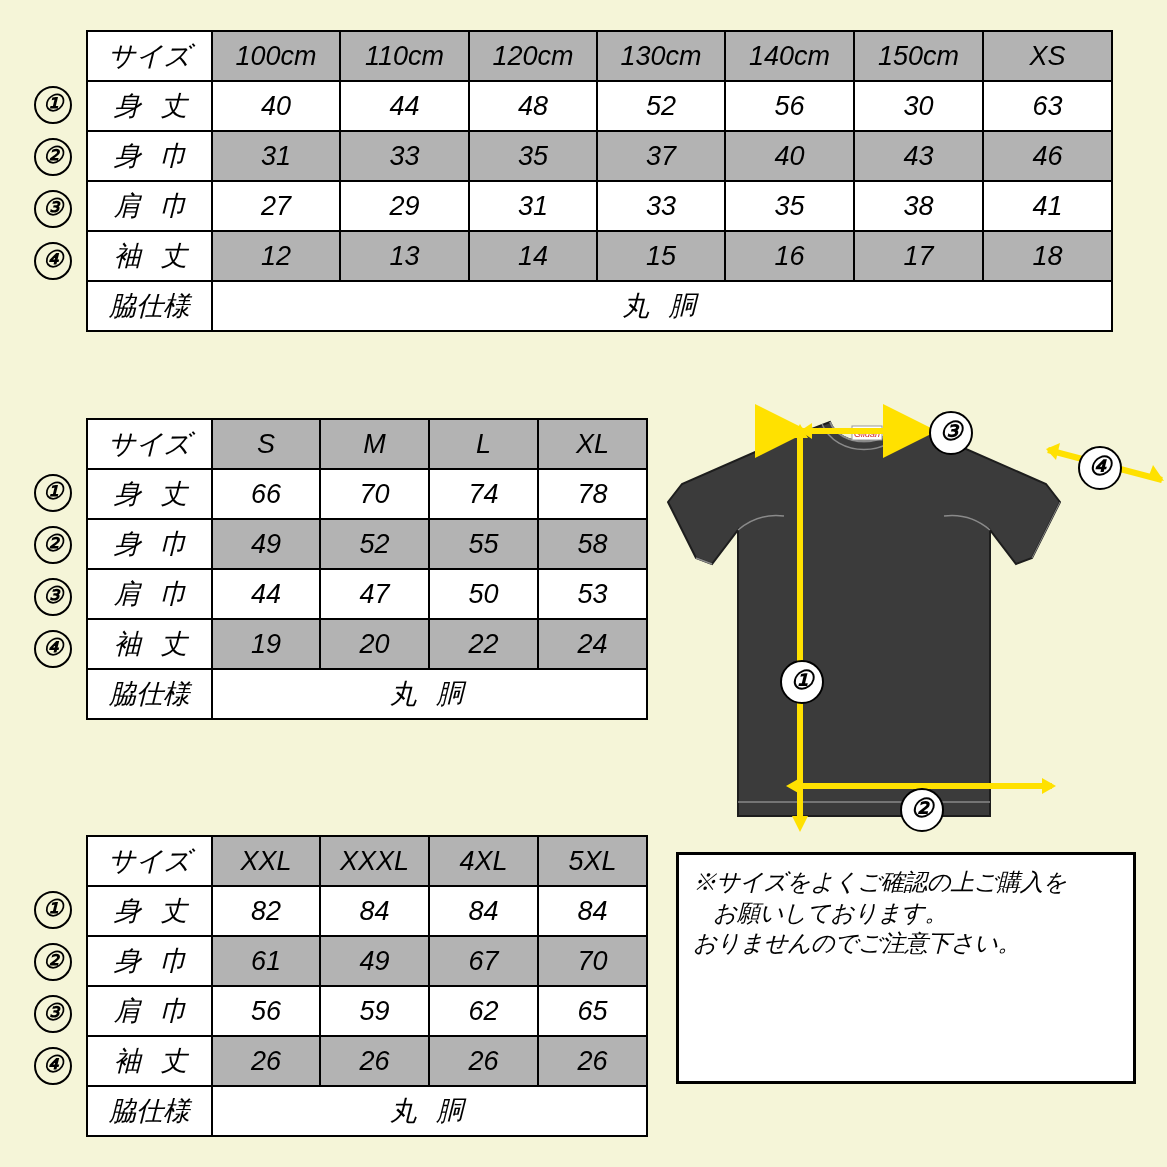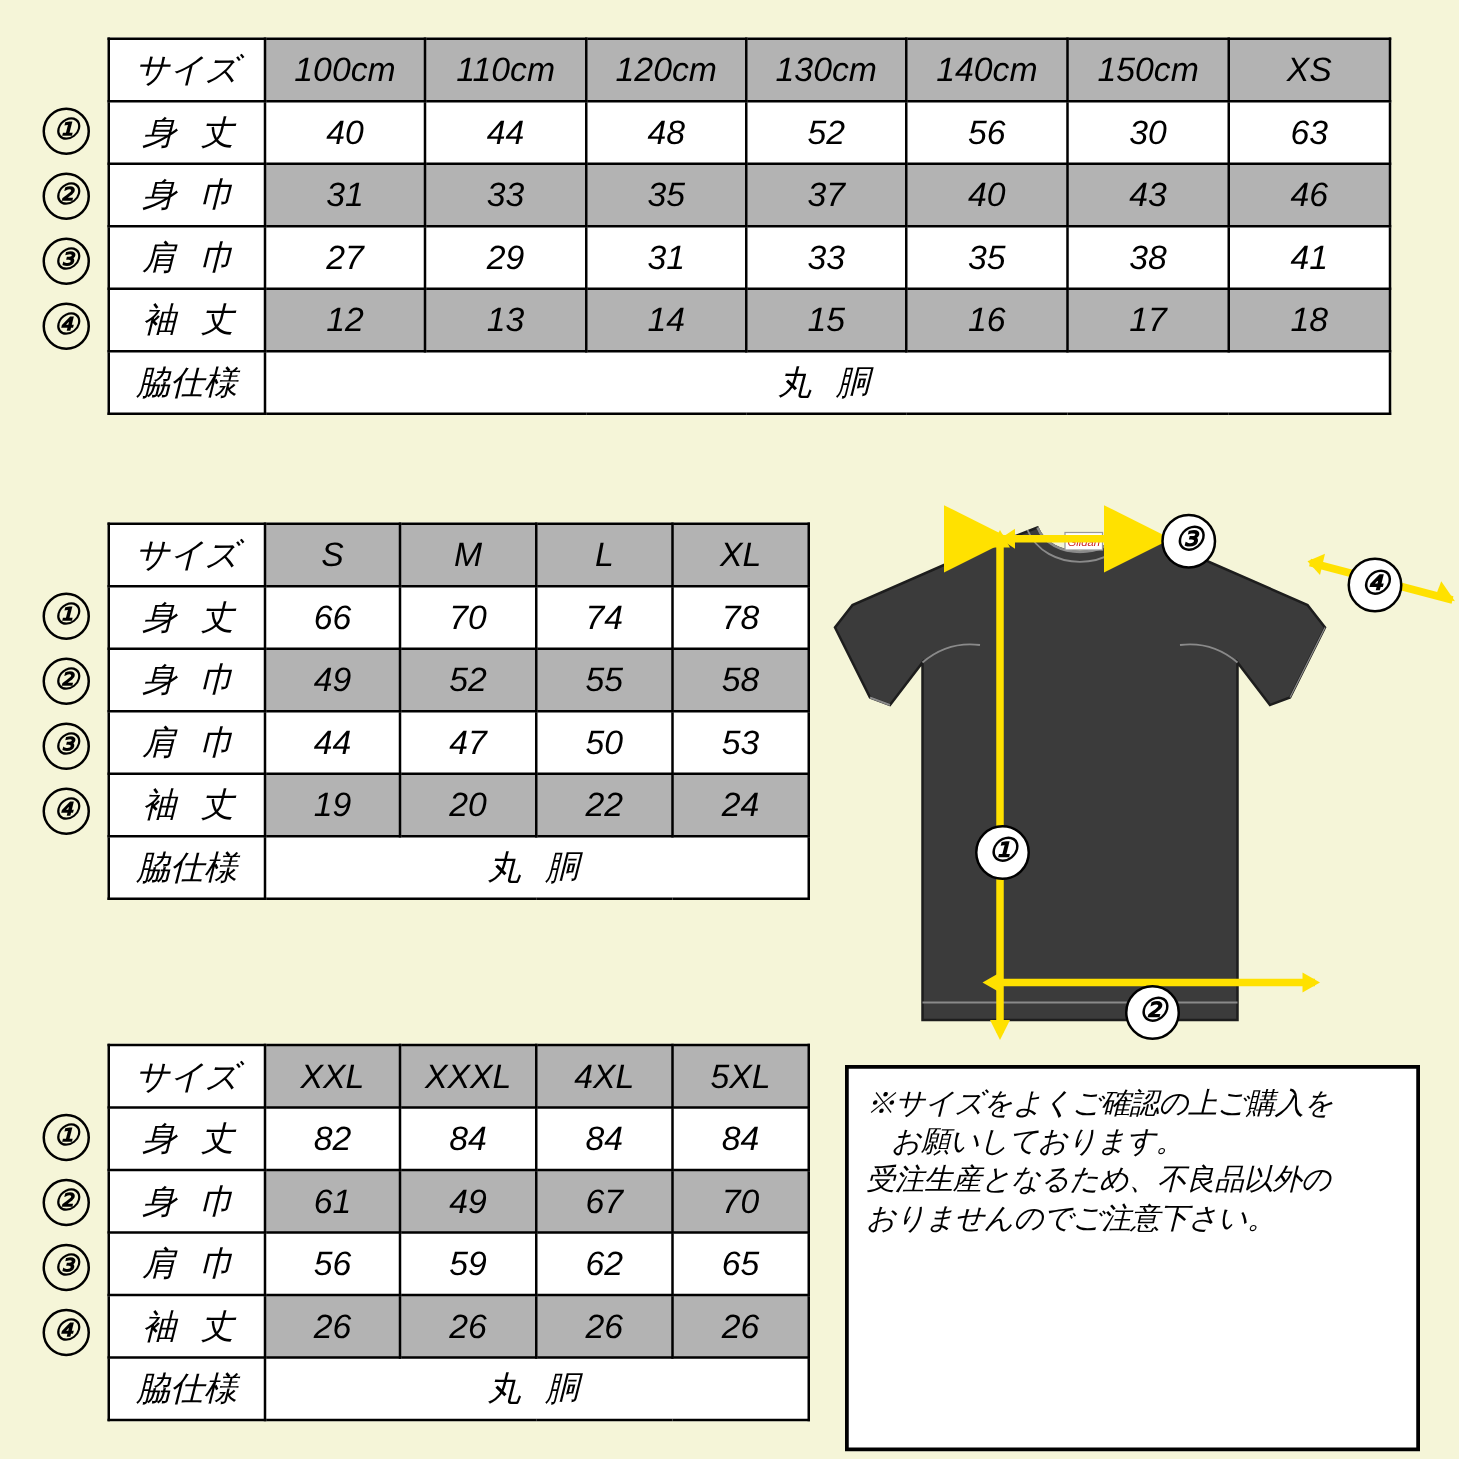--- a/index.html
+++ b/index.html
@@ -102,21 +102,21 @@
     width: 507px;
     height: 440px;
   }
 
   
   #notes {
     position: absolute;
     left: 676px;
     top: 852px;
     width: 460px;
-    height: 309px;
+    height: 232px;
     border: 3px solid #000;
     background: #fff;
     box-sizing: border-box;
     padding: 12px 14px 8px 14px;
   }
   #notes p {
     margin: 0;
     font-size: 23.5px;
     line-height: 1.30;
     letter-spacing: -0.5px;
@@ -394,17 +394,16 @@
 
     <div class="circ-overlay" style="left:269px; top:13px;">③</div>
     <div class="circ-overlay" style="left:418px; top:48px;">④</div>
     <div class="circ-overlay" style="left:120px; top:262px;">①</div>
     <div class="circ-overlay" style="left:240px; top:390px;">②</div>
   </div>
 
   <div id="notes">
     <p>※サイズをよくご確認の上ご購入を</p>
     <p class="indent">お願いしております。</p>
-    <p>受注生産となるため、不良品以外の</p>
     <p>おりませんのでご注意下さい。</p>
   </div>
 
 </div>
 
 </body></html>

